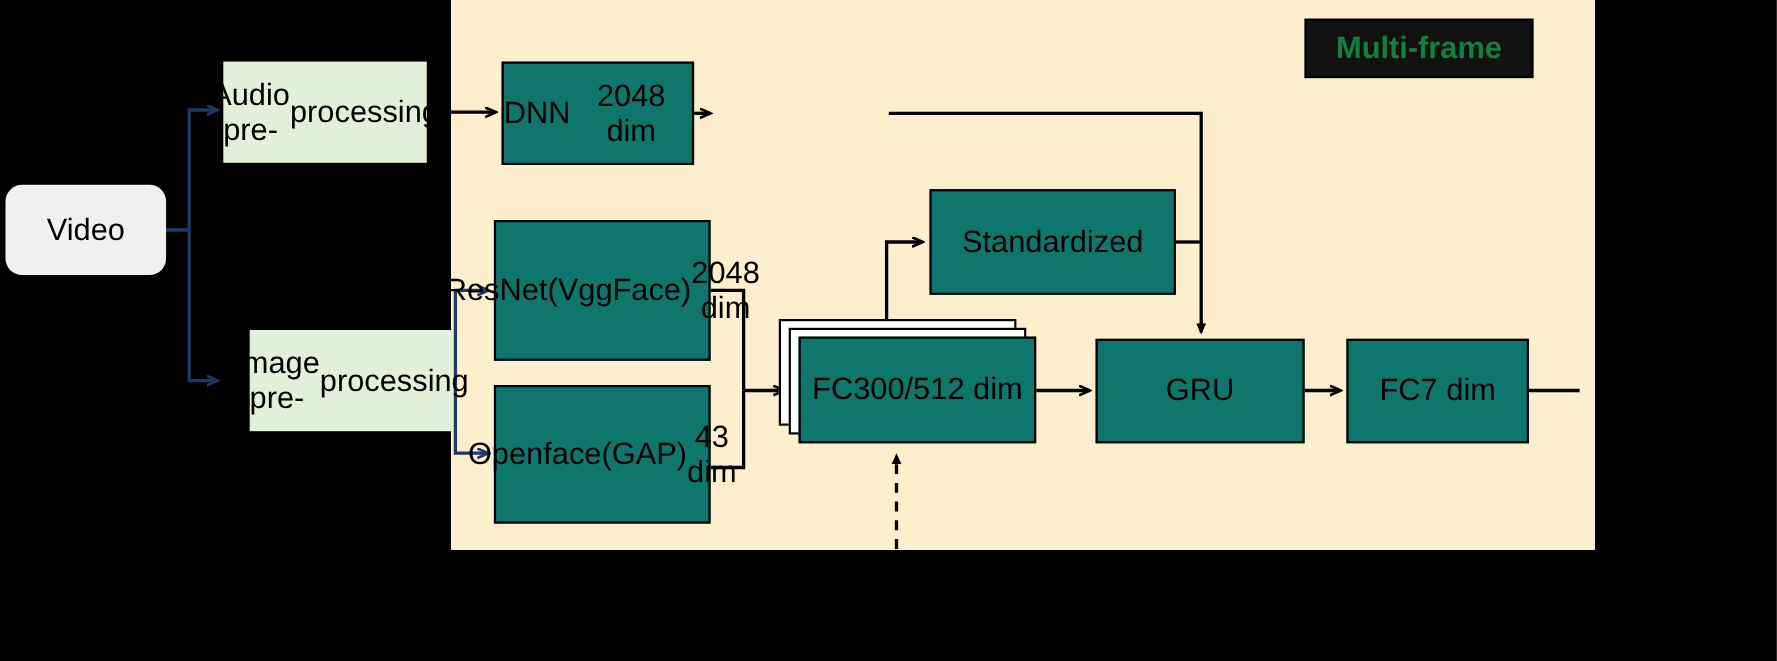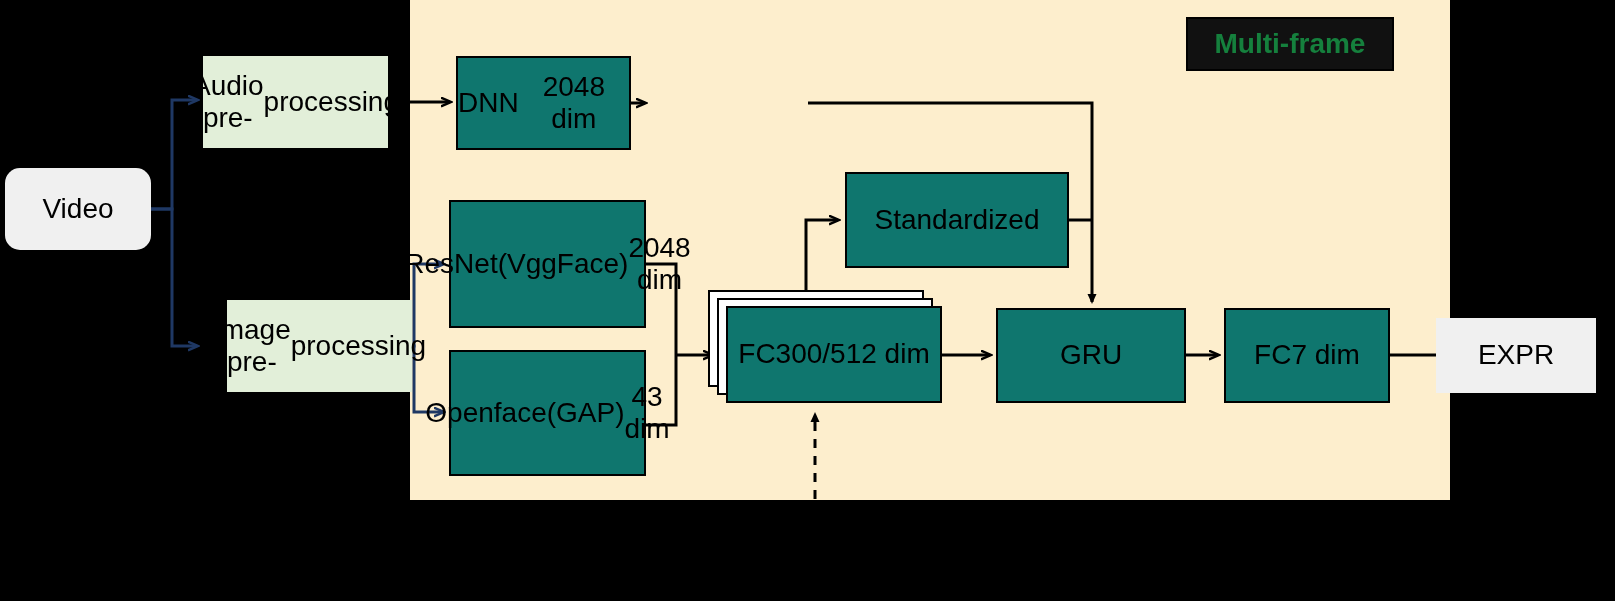--- a/index.html
+++ b/index.html
@@ -195,21 +195,18 @@
 
   <div class="node white" style="left:996px; top:308px; width:190px; height:95px;">
     <span class="line">GRU</span>
   </div>
 
   <div class="node white" style="left:1224px; top:308px; width:166px; height:95px;">
     <span class="line">FC</span>
     <span class="line">7 dim</span>
   </div>
 
-  <div class="node grey" style="left:1436px; top:318px; width:160px; height:75px;">
-    <span class="line">EXPR</span>
-  </div>
 
   <div class="badge" style="left:1186px; top:17px; width:208px; height:54px;">
     <span>Multi-frame</span>
   </div>
 
 </div>
 
 </body></html>

